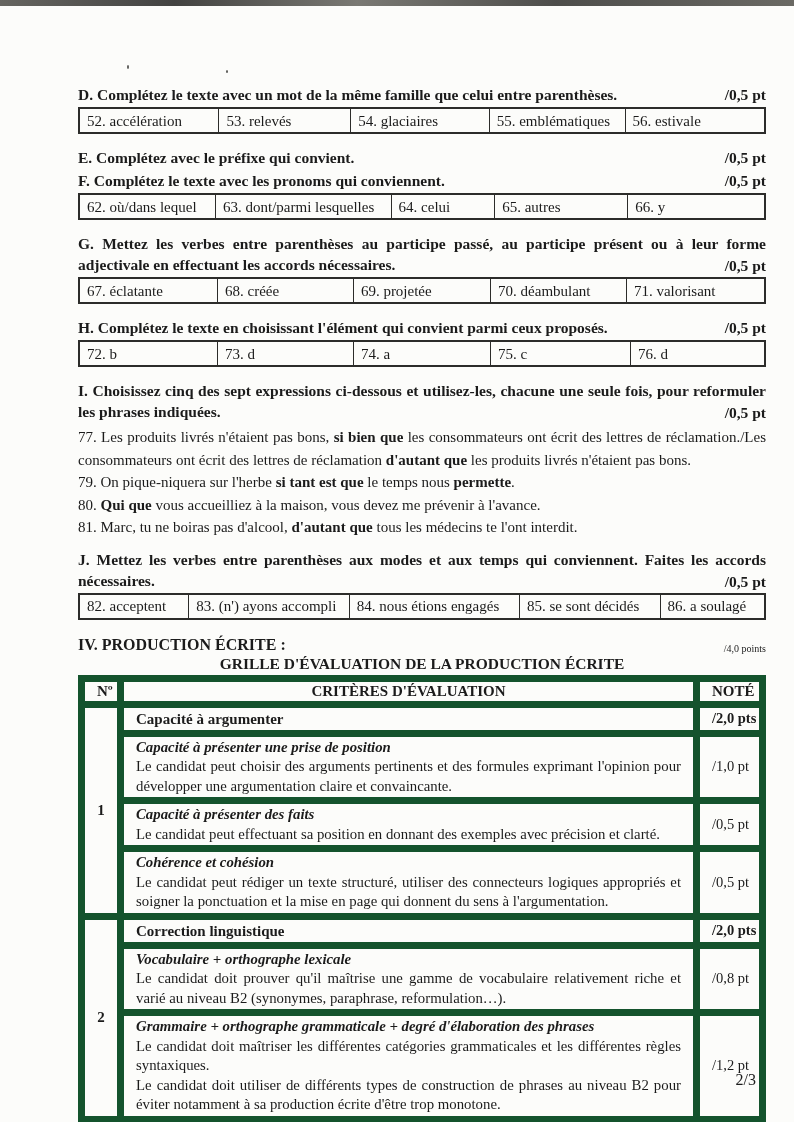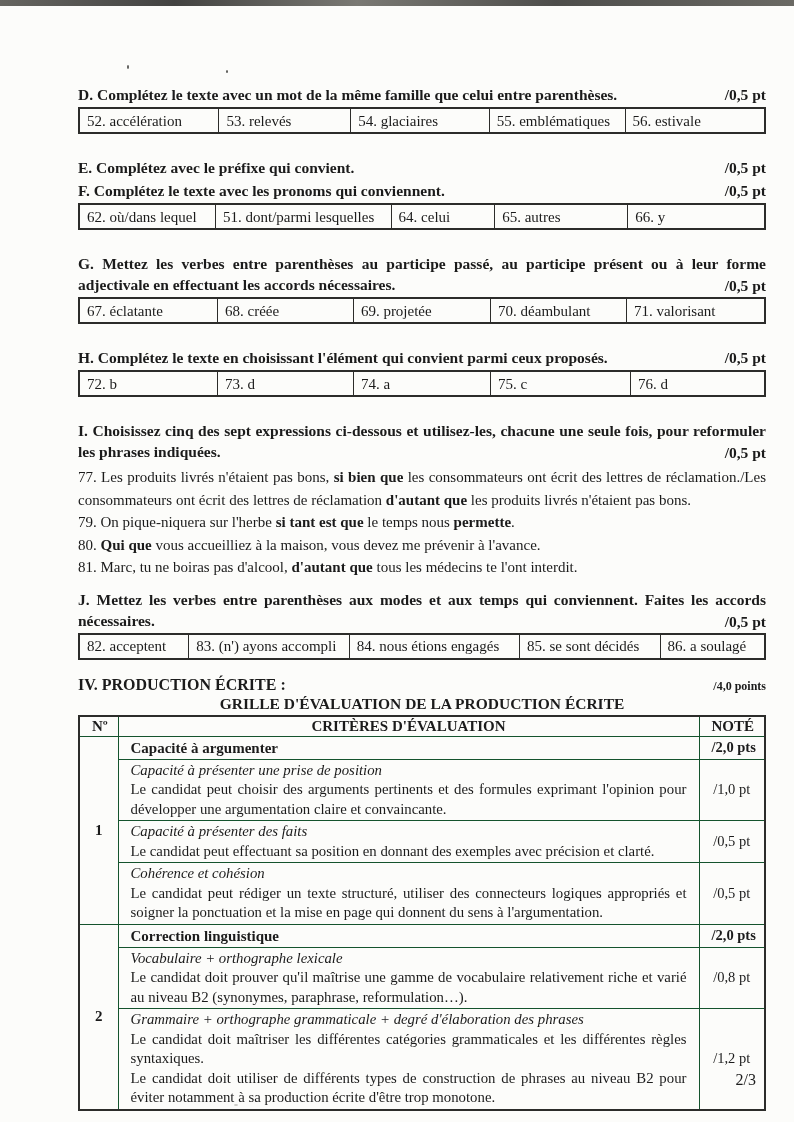--- a/index.html
+++ b/index.html
@@ -26,49 +26,49 @@
   
   .sec{margin:0 0 2px 0;}
   .sec-flex{display:flex;justify-content:space-between;align-items:baseline;}
   .sec-title{font-weight:700;font-size:15.5px;line-height:21px;}
   .sec-just{position:relative;text-align:justify;}
   .sec-just .sec-title{display:block;}
   .pts{font-weight:700;font-size:15.5px;white-space:nowrap;}
   .pts-abs{position:absolute;right:0;bottom:0;}
 
   
-  table.ans{width:100%;border-collapse:collapse;table-layout:fixed;margin:2px 0 23px 0;}
+  table.ans{width:100%;border-collapse:collapse;table-layout:fixed;margin:2px 0 13px 0;}
   table.ans td{
     border:1px solid #2c2c2a;
     font-size:15px;line-height:20px;
     padding:1px 7px;height:21px;
     overflow:hidden;white-space:nowrap;
   }
   table.ans{border:2px solid #2c2c2a;}
 
   
   .items{margin:4px 0 10px 0;}
   .item{margin:0;font-size:15px;line-height:22.5px;text-align:justify;}
   .item b{font-weight:700;}
   .item.tight{font-size:13.6px;letter-spacing:-0.15px;white-space:nowrap;text-align:left;}
 
   
   .prod-head{display:flex;justify-content:space-between;align-items:flex-end;margin-top:10px;}
   .prod-title{font-weight:700;font-size:16px;}
-  .prod-pts{font-weight:700;font-size:12px;margin-left:20px;}
+  .prod-pts{font-weight:400;font-size:10px;margin-left:20px;}
   .grid-title{text-align:center;font-weight:700;font-size:15.5px;margin:1px 0 2px 0;}
 
   table.grille{width:100%;border-collapse:collapse;table-layout:fixed;border:2px solid #2c2c2a;}
-  table.grille td{border:1px solid #14532d;vertical-align:middle;padding:1px 12px;}
+  table.grille td{border:7px solid #14532d;vertical-align:middle;padding:1px 12px;}
   td.gnum{text-align:center;font-weight:700;font-size:15px;vertical-align:top;padding-top:2px;}
   td.ghead-c{text-align:center;font-weight:700;font-size:15px;}
   td.gmain{font-weight:700;font-size:15px;line-height:20px;}
   td.gnote{text-align:center;font-size:14.5px;padding:1px 2px;white-space:nowrap;}
   td.gnote.bold{font-weight:700;}
-  .crit-title{font-weight:400;font-style:italic;font-size:14.8px;line-height:19.5px;}
+  .crit-title{font-weight:700;font-style:italic;font-size:14.8px;line-height:19.5px;}
   .crit-desc{font-size:14.8px;line-height:19.5px;text-align:justify;}
 
   .page-num{position:absolute;right:38px;top:1071px;font-size:16px;}
 </style>
 </head>
 <body>
 
 <div class="page">
   <div class="scan-band"></div>
   <div class="mark m1"></div>
@@ -113,21 +113,21 @@
       <colgroup>
           <col style="width:19.9%">
           <col style="width:25.6%">
           <col style="width:15.1%">
           <col style="width:19.4%">
           <col style="width:20%">
         </colgroup>
       <tbody>
           <tr>
         <td>62. où/dans lequel</td>
-        <td>51. dont/parmi lesquelles</td>
+        <td>63. dont/parmi lesquelles</td>
         <td>64. celui</td>
         <td>65. autres</td>
         <td>66. y</td>
       </tr>
     </tbody>
       </table>
 
     <div class="sec sec-just">
       <span class="sec-title">G. Mettez les verbes entre parenthèses au participe passé, au participe présent ou à leur forme adjectivale en effectuant les accords nécessaires.</span>
       <span class="pts pts-abs">/0,5 pt</span>

